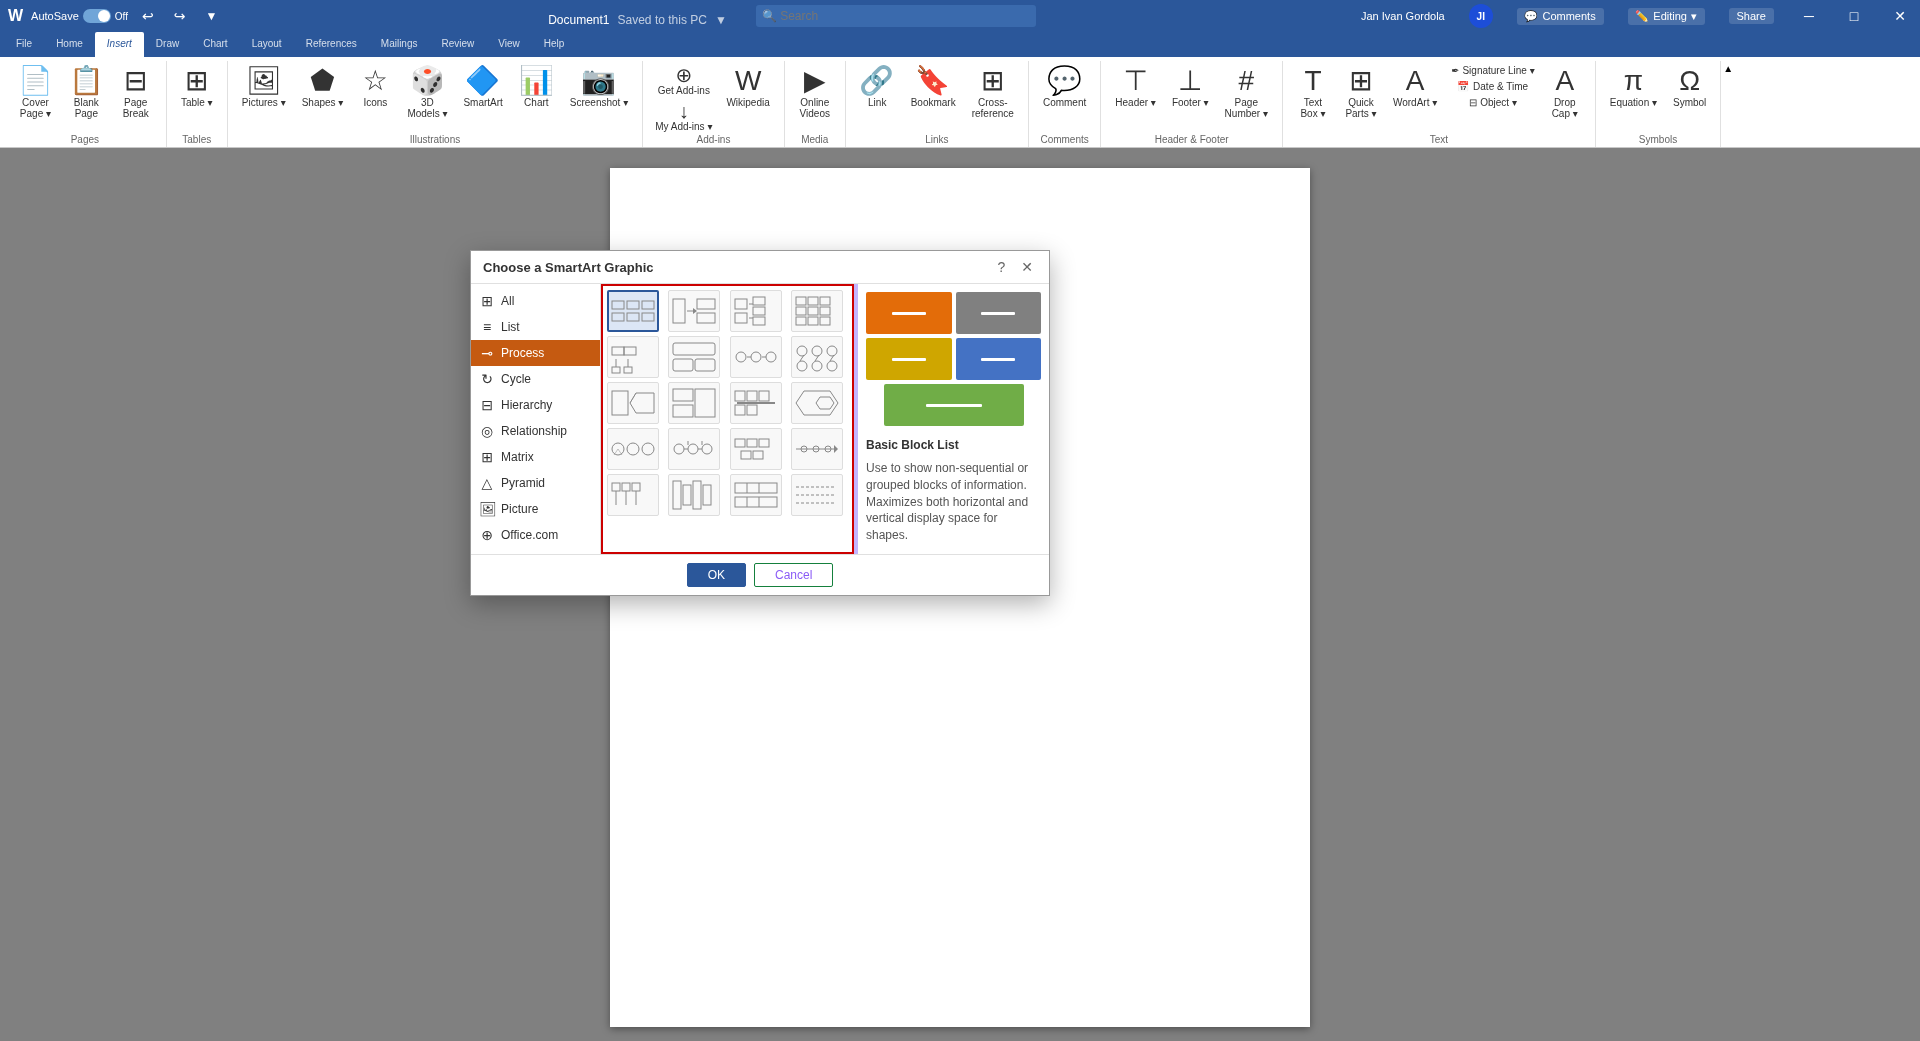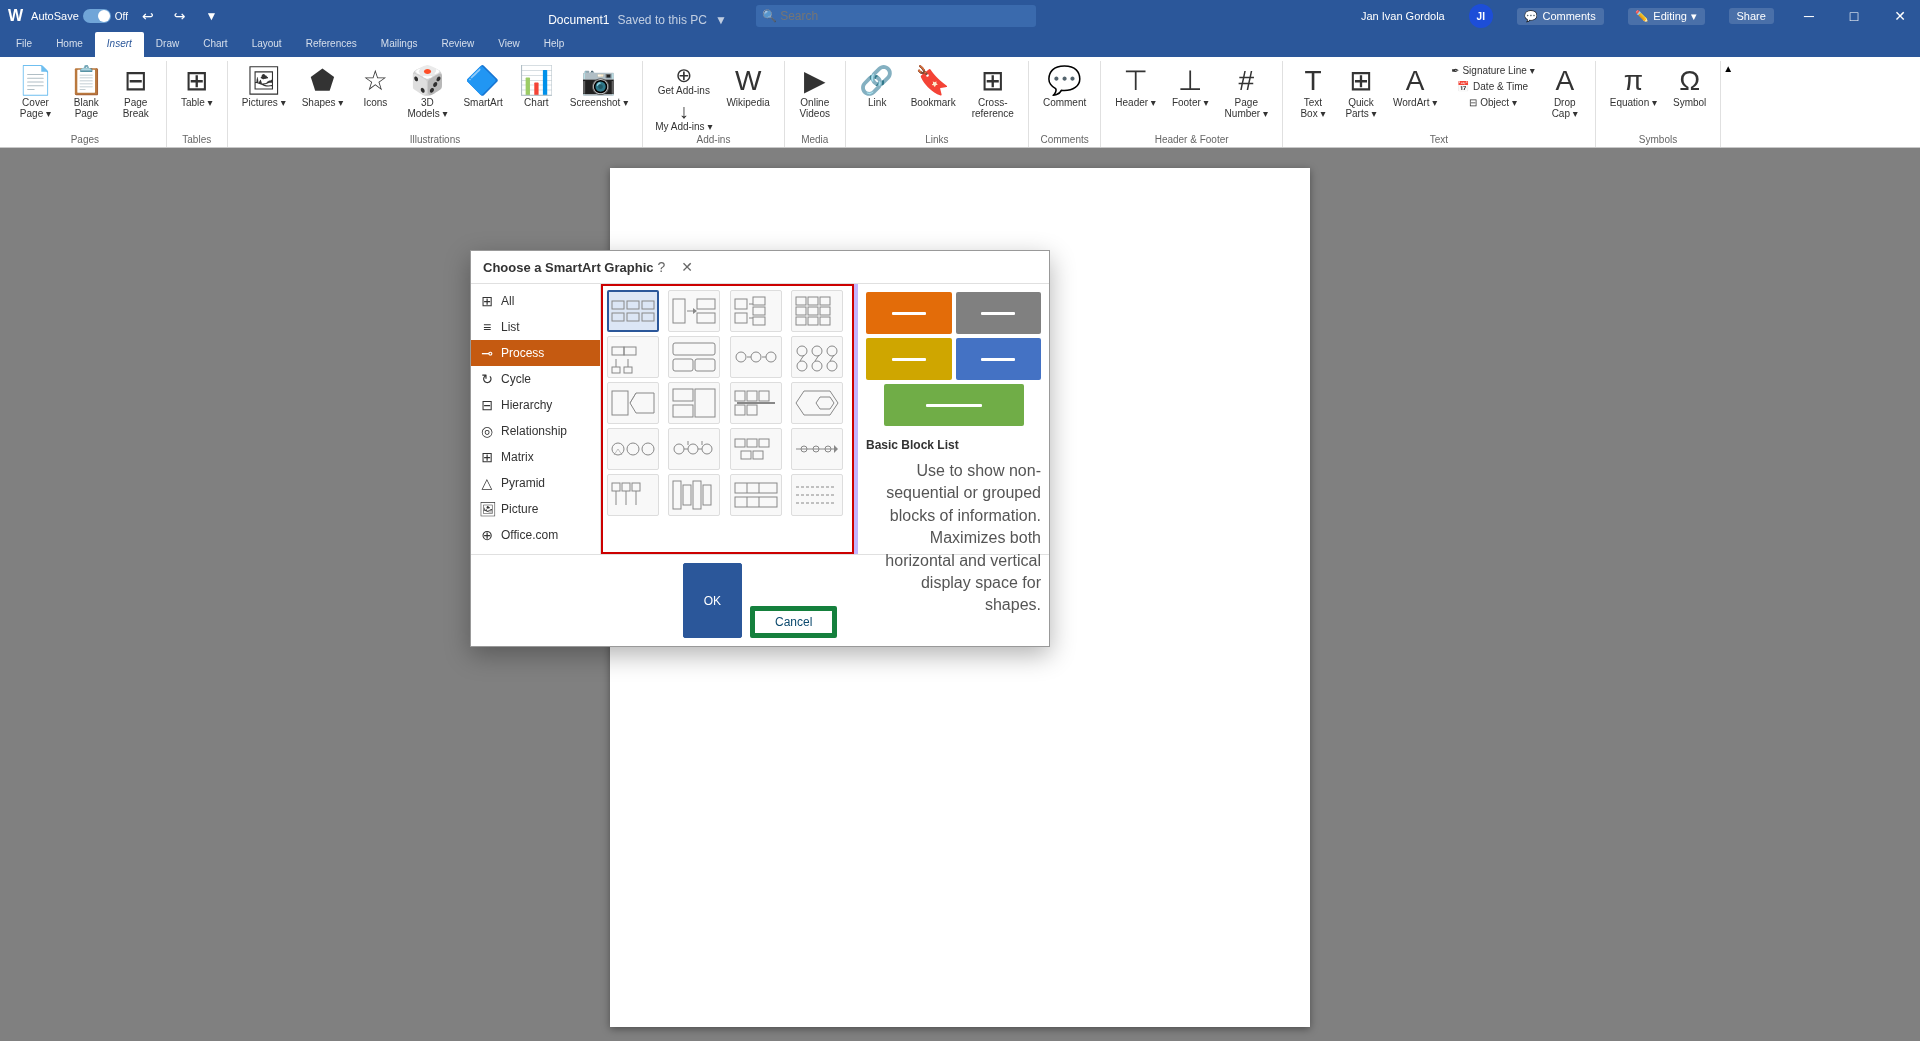--- a/index.html
+++ b/index.html
@@ -79,22 +79,22 @@
       position: fixed; top: 0; left: 0; width: 100%; height: 100%;
       display: flex; justify-content: center; align-items: center;
       z-index: 1000; pointer-events: none;
     }
     #smartart-dialog {
       background: white; border: 1px solid #999; box-shadow: 0 8px 24px rgba(0,0,0,0.3);
       width: 580px; min-height: 310px; pointer-events: all;
       position: absolute; top: 250px; left: 470px;
     }
     #dialog-title-bar {
-      display: flex; align-items: center;
-      padding: 8px 12px; border-bottom: 1px solid #e0e0e0;
+      display: flex; justify-content: space-between; align-items: center;
+      padding: 8px 12px; border-bottom: 1px solid #e0e0e0; gap: 20px;
     }
     #dialog-title-bar h3 { font-size: 13px; font-weight: 600; color: #333; }
     .dialog-title-btns { display: flex; gap: 8px; }
     .dialog-title-btn { background: none; border: none; font-size: 14px; cursor: pointer; color: #666; padding: 0 4px; }
 
     #dialog-body { display: flex; height: 270px; }
 
     
     #category-list {
       width: 130px; border-right: 1px solid #e0e0e0;
@@ -128,32 +128,32 @@
     }
     .preview-shapes { display: grid; grid-template-columns: 1fr 1fr; gap: 4px; }
     .preview-shape {
       height: 42px; border-radius: 2px; display: flex; align-items: center; justify-content: center;
       position: relative;
     }
     .preview-shape .dash-line {
       width: 40%; height: 3px; background: white; border-radius: 1px;
     }
     .preview-title { font-size: 12px; font-weight: 600; color: #333; margin-top: 4px; }
-    .preview-desc { font-size: 16px; color: #555; line-height: 1.4; text-align: right; }
+    .preview-desc { font-size: 12px; color: #555; line-height: 1.4; }
 
     
     #dialog-footer {
       display: flex; justify-content: center; gap: 8px;
       padding: 8px 12px; border-top: 1px solid #e0e0e0;
     }
     .dialog-btn {
       padding: 4px 20px; font-size: 12px; border-radius: 2px; cursor: pointer;
     }
     .dialog-btn.ok { background: #2b579a; color: white; border: 1px solid #2b579a; }
-    .dialog-btn.cancel { background: white; color: #0c4a6e; border: 5px solid #15803d; margin-top: 43px; }
+    .dialog-btn.cancel { background: white; color: #8b5cf6; border: 1px solid #15803d; }
 
     
     ::-webkit-scrollbar { width: 8px; height: 8px; }
     ::-webkit-scrollbar-track { background: #f0f0f0; }
     ::-webkit-scrollbar-thumb { background: #aaa; border-radius: 4px; }
   </style>
 </head>
 <body>
 
 <div id="title-bar">

